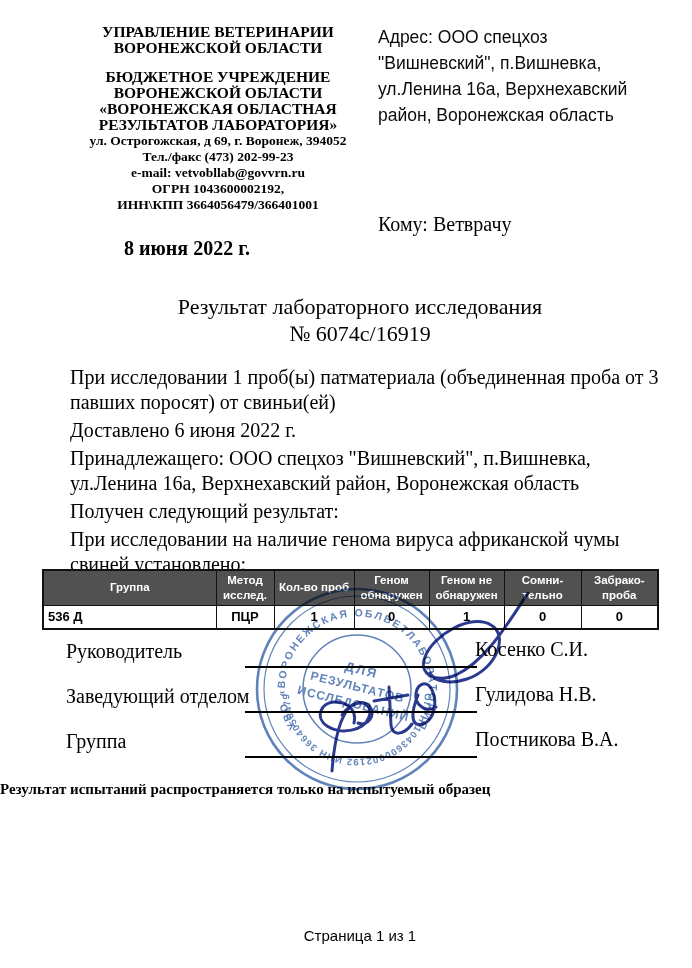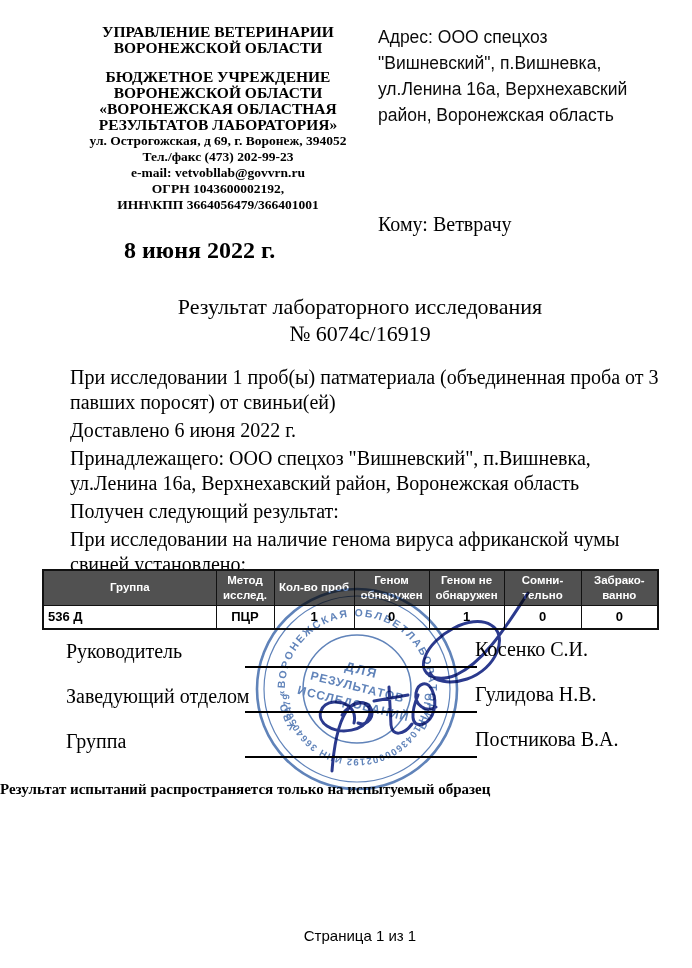--- a/index.html
+++ b/index.html
@@ -10,21 +10,21 @@
   .letterhead{position:absolute;top:24px;left:60px;width:316px;text-align:center;font-weight:bold;}
   .lh-org{font-size:15.5px;line-height:16px;}
   .lh-block2{margin-top:13px;}
   .lh-addr{font-size:13.5px;line-height:16px;}
 
   
   .recipient{position:absolute;top:24px;left:378px;width:300px;
              font-family:"Liberation Sans",sans-serif;font-size:17.5px;line-height:26px;color:#0b0b0b;}
 
   .komu{position:absolute;top:213px;left:378px;font-size:20px;}
-  .doc-date{position:absolute;top:237px;left:124px;font-size:24px;font-weight:bold;}
+  .doc-date{position:absolute;top:237px;left:124px;font-size:20px;font-weight:bold;}
 
   .doc-title{position:absolute;top:293px;left:0;width:100%;text-align:center;
              font-weight:normal;font-size:22px;line-height:27px;}
 
   .body-text{position:absolute;top:362px;left:42px;width:630px;font-size:20px;}
   .body-line{line-height:25px;white-space:nowrap;margin-left:28px;}
   .p-start{margin-top:3px;}
 
   
   .rtable{position:absolute;top:569px;left:42px;border-collapse:collapse;
@@ -110,21 +110,21 @@
         <col style="width:77px">
     </colgroup>
     <thead>
       <tr>
         <th>Группа</th>
         <th>Метод исслед.</th>
         <th class="nowrap">Кол-во проб</th>
         <th>Геном обнаружен</th>
         <th>Геном не обнаружен</th>
         <th>Сомни- тельно</th>
-        <th>Забрако- ванно</th>
+        <th>Забрако- проба</th>
       </tr>
     </thead>
     <tbody>
       <tr>
         <td class="left">536 Д</td>
         <td>ПЦР</td>
         <td>1</td>
         <td>0</td>
         <td>1</td>
         <td>0</td>

